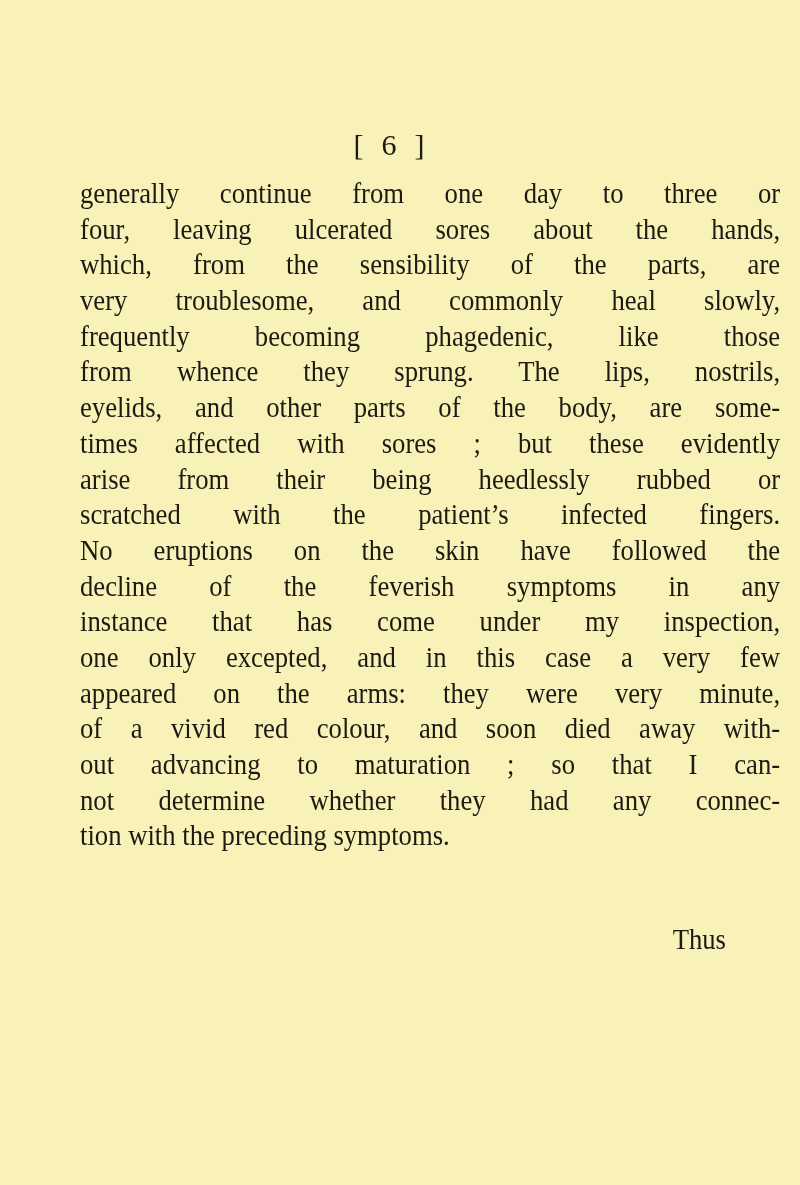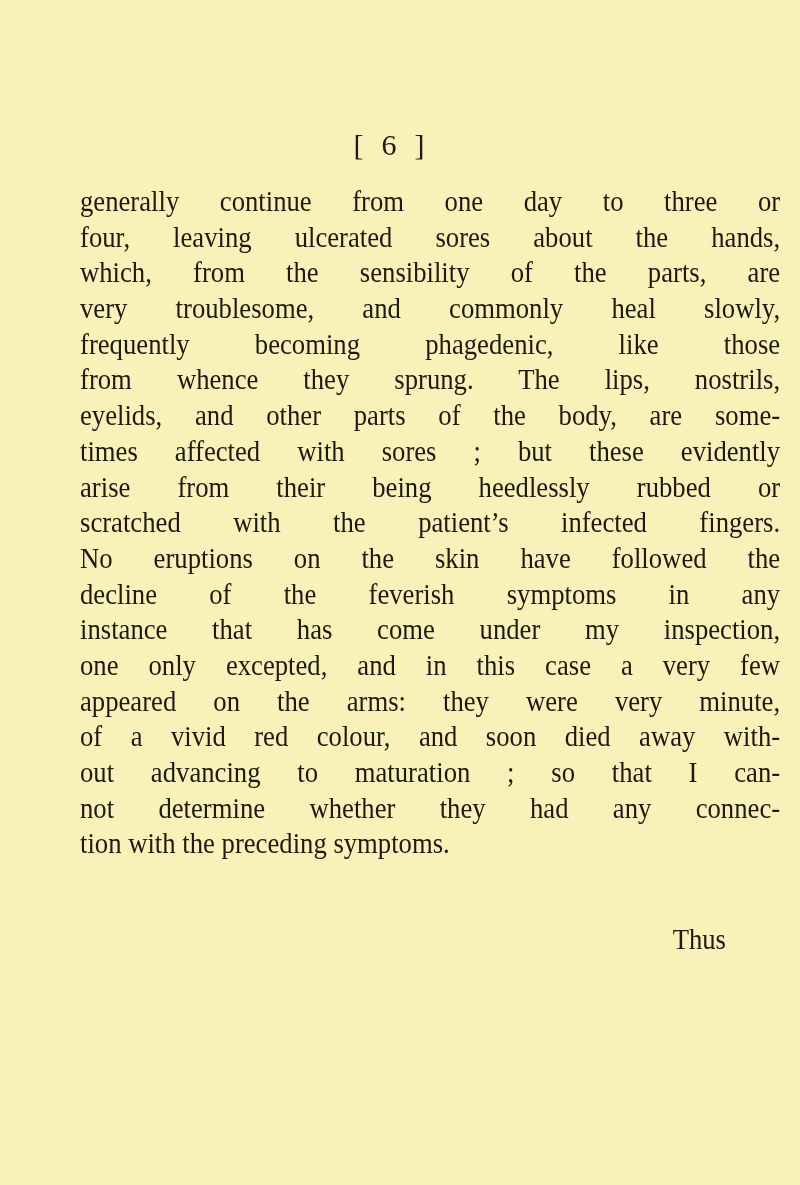--- a/index.html
+++ b/index.html
@@ -25,21 +25,21 @@
     letter-spacing: 2px;
     padding-right: 20px;
     box-sizing: border-box;
   }
   .page-number .num {
     display: inline-block;
     margin: 0 16px;
   }
   .body-text {
     position: absolute;
-    top: 184px;
+    top: 176px;
     left: 80px;
     width: 700px;
   }
   .line {
     display: block;
     height: 35.7px;
     line-height: 35.7px;
     font-size: 29px;
     white-space: nowrap;
     text-align: justify;

